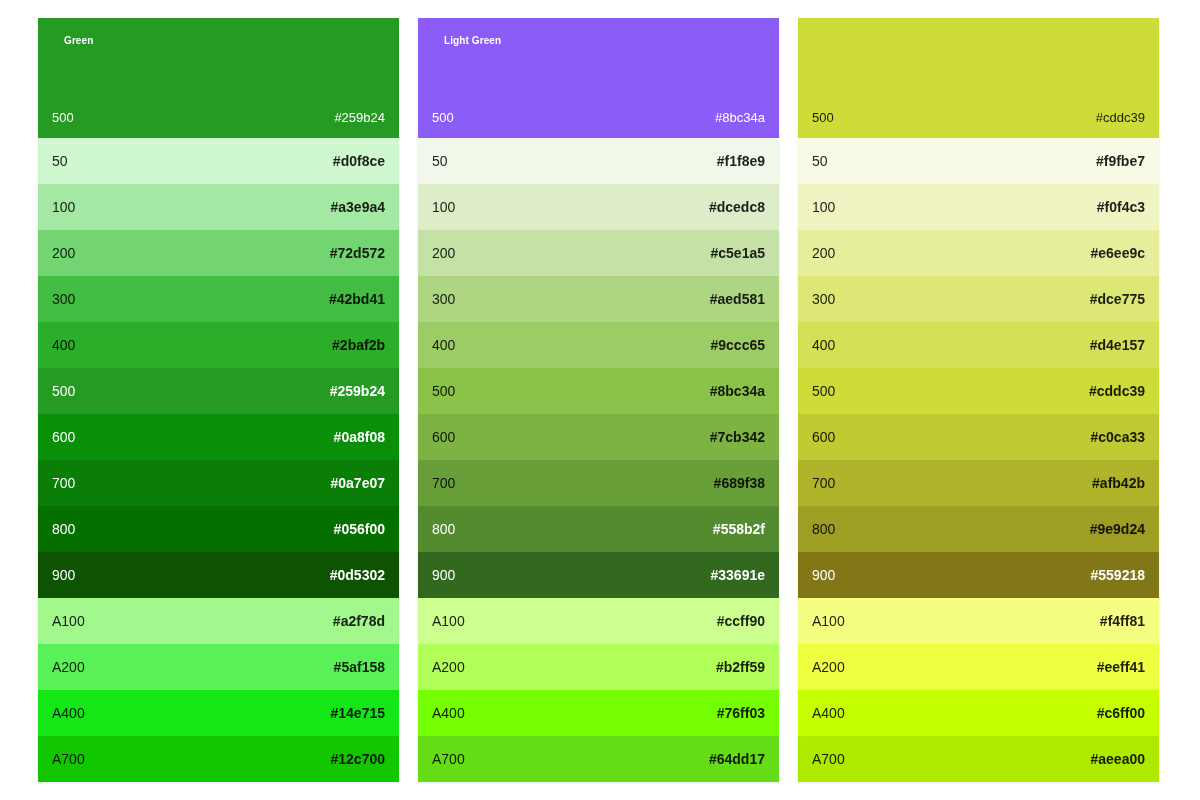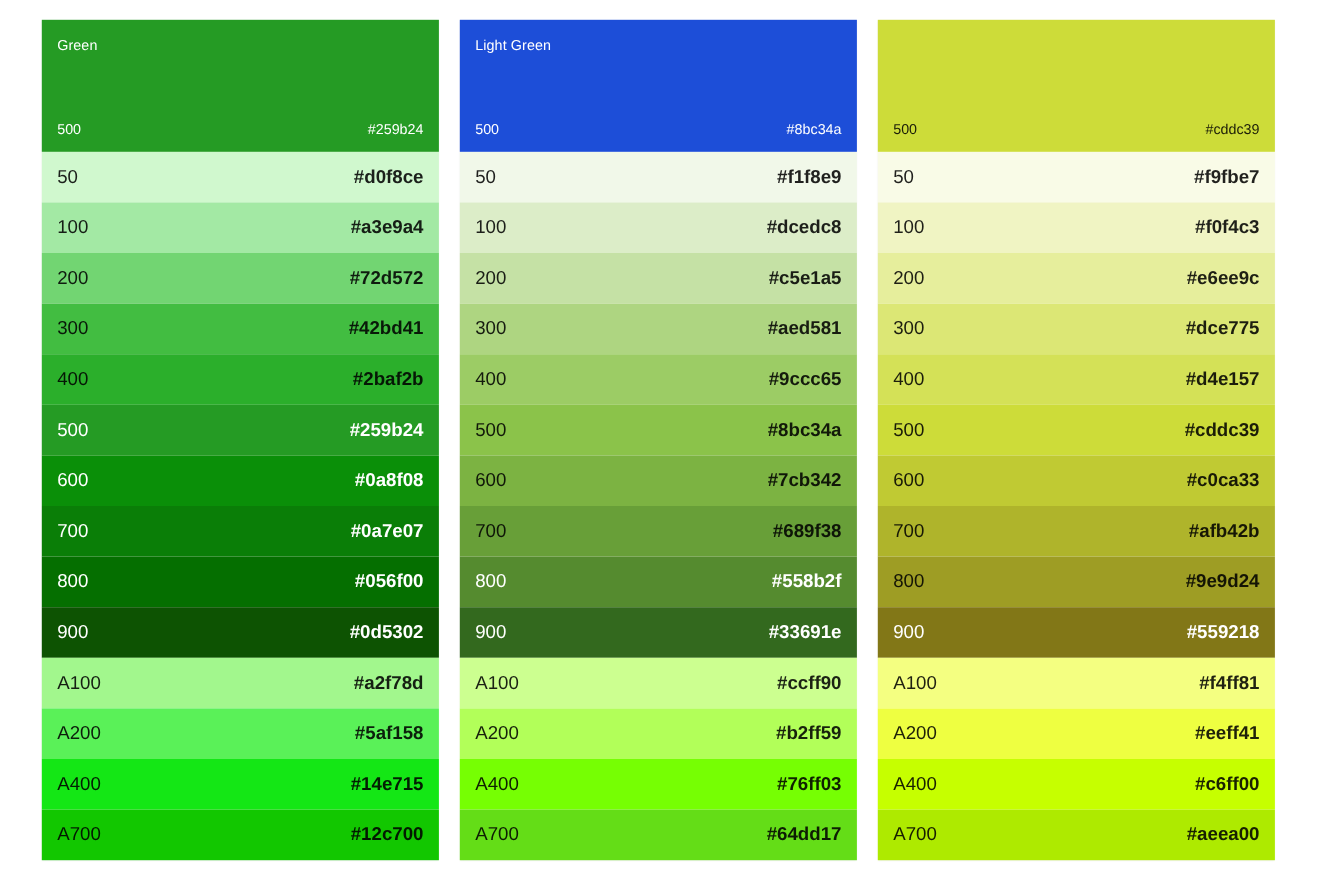--- a/index.html
+++ b/index.html
@@ -37,24 +37,25 @@
   }
 
   
   .swatch-header {
     position: relative;
     height: 120px;
     box-sizing: border-box;
     padding: 15px 14px 0 14px;
   }
   .swatch-header-title {
-    font-size: 13px;
+    font-size: 10px;
     line-height: 15px;
-    font-weight: 400;
+    font-weight: 700;
     letter-spacing: 0.1px;
+    margin-left: 12px;
   }
   .swatch-header-foot {
     position: absolute;
     left: 14px;
     right: 14px;
     bottom: 12px;
     display: flex;
     flex-direction: row;
     justify-content: space-between;
     align-items: baseline;
@@ -66,21 +67,21 @@
 
   
   .swatch-row {
     height: 46px;
     box-sizing: border-box;
     padding: 0 14px;
     display: flex;
     flex-direction: row;
     justify-content: space-between;
     align-items: center;
-    font-size: 17px;
+    font-size: 14px;
     line-height: 16px;
   }
   .swatch-row-weight { font-weight: 400; }
   .swatch-row-hex    { font-weight: 700; }
 
   .on-dark  { color: #ffffff; }
   .on-light { color: rgba(0,0,0,0.87); }
 </style>
 </head>
 <body>
@@ -145,21 +146,21 @@
       <div class="swatch-row on-light" style="background: rgb(20, 231, 21);">
         <span class="swatch-row-weight">A400</span>
         <span class="swatch-row-hex">#14e715</span>
       </div>
       <div class="swatch-row on-light" style="background: rgb(18, 199, 0);">
         <span class="swatch-row-weight">A700</span>
         <span class="swatch-row-hex">#12c700</span>
       </div>
     </div>
     <div class="palette-column">
-      <div class="swatch-header on-dark" style="background: #1d4ed8;">
+      <div class="swatch-header on-dark" style="background: #8b5cf6;">
         <div class="swatch-header-title">Light Green</div>
         <div class="swatch-header-foot">
           <span class="swatch-header-weight">500</span>
           <span class="swatch-header-hex">#8bc34a</span>
         </div>
       </div>
       <div class="swatch-row on-light" style="background: rgb(241, 248, 233);">
         <span class="swatch-row-weight">50</span>
         <span class="swatch-row-hex">#f1f8e9</span>
       </div>

